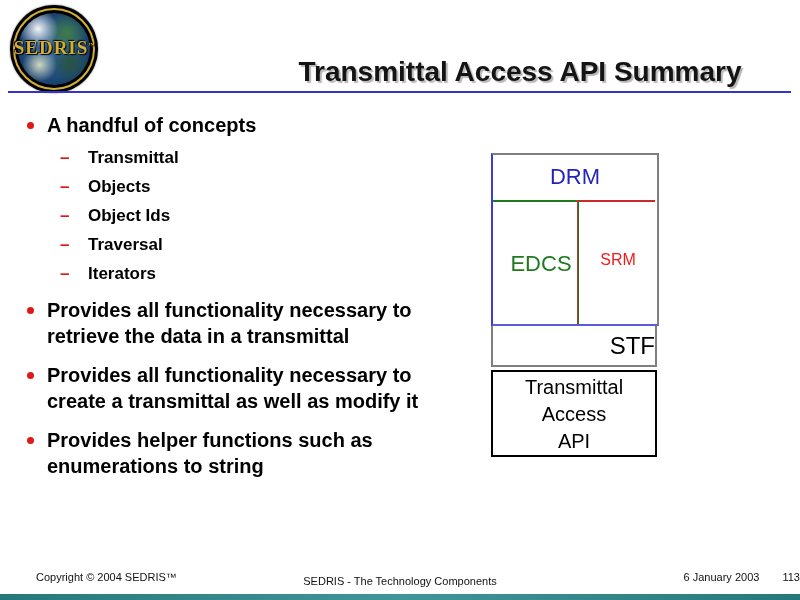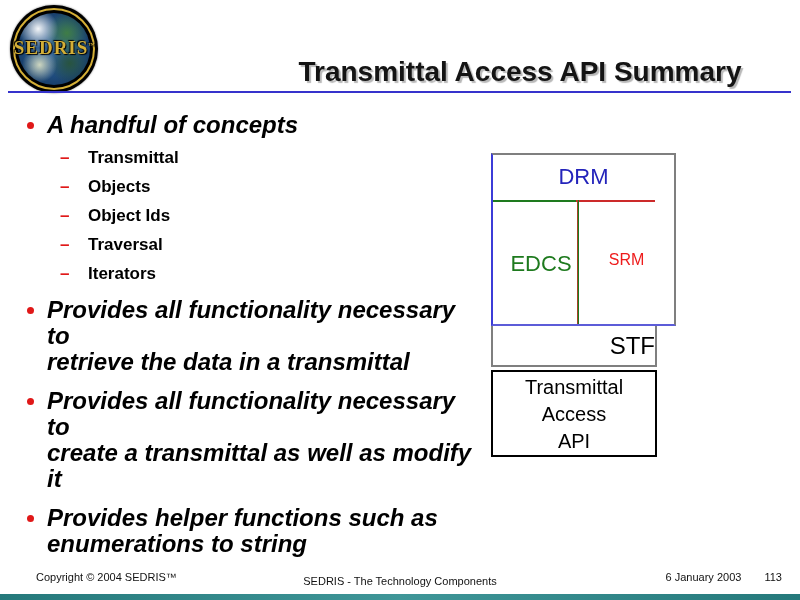--- a/index.html
+++ b/index.html
@@ -30,29 +30,29 @@
         font-size:28px;font-weight:bold;color:#141414;letter-spacing:0;
         text-shadow:2px 2px 1px #b8b8b8;white-space:nowrap;}
   .title-underline{position:absolute;left:8px;top:91px;width:783px;height:2px;
         background:var(--accent-underline,#3633cc);}
 
   
   .content{position:absolute;left:22px;top:112px;width:462px;}
   .bullet-block{display:flex;}
   .dot{flex:none;width:7px;height:7px;border-radius:50%;
         background:var(--bullet-red,#e01818);margin:10px 13px 0 5px;}
-  .b1text{font-size:24px;font-weight:bold;line-height:26px;color:#000;font-style:italic;}
+  .b1text{font-size:20px;font-weight:bold;line-height:26px;color:#000;}
   .subs{margin:9px 0 12px 38px;}
   .sub-item{display:flex;font-size:17px;font-weight:bold;line-height:22px;margin-bottom:7px;}
   .dash{flex:none;width:28px;color:var(--bullet-red,#e01818);}
   .gap{height:13px;}
 
   
   .diagram{position:absolute;left:491px;top:153px;width:166px;height:304px;font-weight:normal;}
-  .d-outer{position:absolute;left:0;top:0;width:185px;height:173px;box-sizing:border-box;
+  .d-outer{position:absolute;left:0;top:0;width:168px;height:173px;box-sizing:border-box;
         border:2px solid var(--outer-gray,#7f7f7f);
         border-left-color:var(--outer-left-blue,#3c3cd8);
         border-bottom-color:var(--outer-bottom-blue,#5c5cd8);}
   .d-hdiv{position:absolute;left:0;top:45px;width:162px;height:2px;
         background:linear-gradient(90deg,var(--edcs-green,#2e8b2e) 0 51%,#cc2a2a 51% 100%);}
   .d-vdiv{position:absolute;left:84px;top:45px;bottom:0;width:2px;
         background:linear-gradient(90deg,#a84028 0 50%,var(--edcs-green,#2e8b2e) 50% 100%);}
   .d-drm{position:absolute;left:0;top:9px;width:100%;text-align:center;
         font-size:22px;color:var(--drm-blue,#2424bb);}
   .d-edcs{position:absolute;left:6px;top:96px;width:84px;text-align:center;
@@ -63,21 +63,21 @@
         border:2px solid var(--outer-gray,#7f7f7f);border-top:none;
         text-align:right;font-size:24px;line-height:39px;color:#000;}
   .d-api{position:absolute;left:0;top:217px;width:166px;height:87px;box-sizing:border-box;
         border:2px solid #000;text-align:center;font-size:20px;line-height:27px;
         padding-top:2px;color:#000;}
 
   
   .f-copy{position:absolute;left:36px;top:571px;font-size:11px;color:#111;}
   .f-center{position:absolute;left:250px;top:575px;width:300px;text-align:center;
         font-size:11px;color:#111;}
-  .f-right{position:absolute;right:18px;top:571px;width:240px;text-align:right;
+  .f-right{position:absolute;right:0;top:571px;width:240px;text-align:right;
         font-size:11px;color:#111;}
   .f-page{margin-left:20px;}
 
   
   .bottom-bar{position:absolute;left:0;bottom:0;width:800px;height:6px;
         background:linear-gradient(90deg,#25797b 0%,#3f9698 50%,#25797b 100%);}
 </style>
 </head>
 <body>
 

